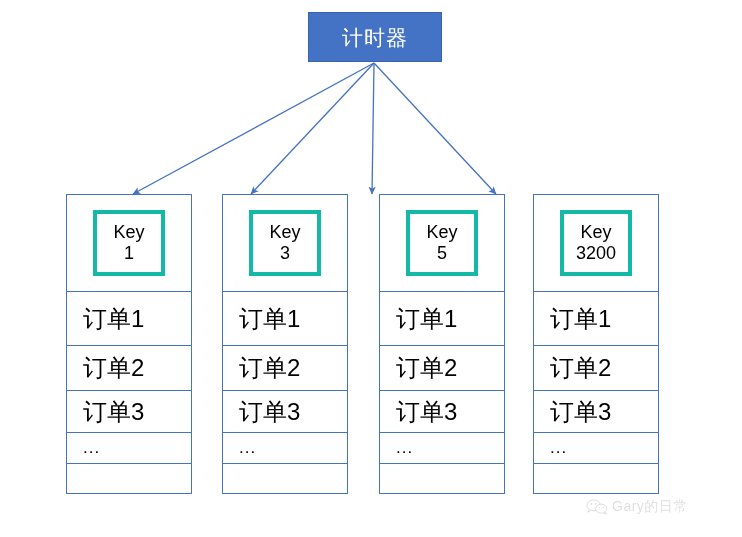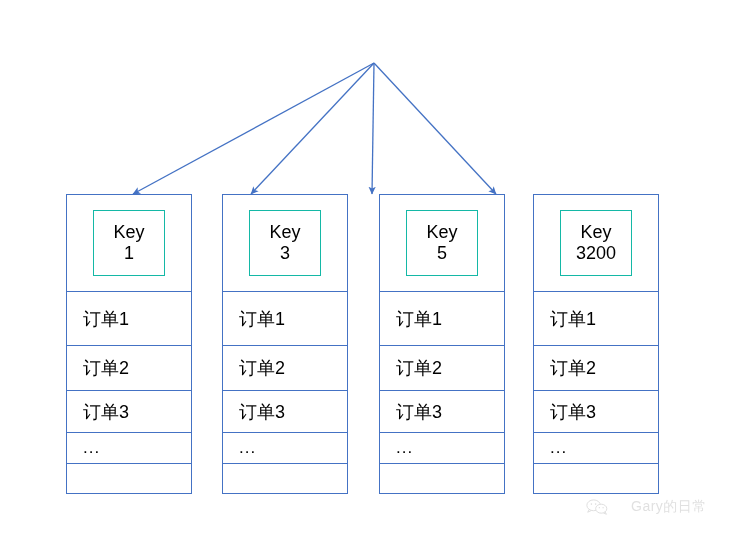--- a/index.html
+++ b/index.html
@@ -65,21 +65,21 @@
     border: 1px solid #4472C4;
     border-bottom: none;
     height: 97px;
     display: flex;
     align-items: center;
     justify-content: center;
     background: #ffffff;
   }
   .key-box {
     box-sizing: border-box;
-    border: 1px solid #14b8a6;
+    border: 4px solid #14b8a6;
     width: 72px;
     height: 66px;
     display: flex;
     flex-direction: column;
     align-items: center;
     justify-content: center;
     line-height: 1.18;
     background: #ffffff;
   }
   .key-word, .key-num {
@@ -88,62 +88,65 @@
   }
 
   .cell {
     box-sizing: border-box;
     border: 1px solid #4472C4;
     border-bottom: none;
     display: flex;
     align-items: center;
     padding-left: 16px;
     background: #ffffff;
-    font-size: 18px;
+    font-size: 24px;
     color: #000000;
   }
   .cell:last-child {
     border-bottom: 1px solid #4472C4;
   }
   .cell.ellipsis {
     font-size: 17px;
     letter-spacing: 1px;
   }
   .cell.empty {
     color: transparent;
   }
 
   
   .watermark {
     position: absolute;
     left: 586px;
     top: 498px;
     display: flex;
     align-items: center;
-    gap: 23px;
+    gap: 4px;
     opacity: 0.30;
     pointer-events: none;
   }
   .wm-icon {
     width: 22px;
     height: 18px;
     display: block;
   }
   .wm-text {
     font-size: 14px;
     color: #9a9a9a;
     white-space: nowrap;
     letter-spacing: 0.5px;
   }
 </style>
 </head>
 <body>
 
 <div id="canvas">
 
+  <div class="timer-box">
+    <span class="timer-label">计时器</span>
+  </div>
 
   <svg class="arrows" width="742" height="537" viewBox="0 0 742 537">
     <defs>
       <marker id="ah" markerWidth="7" markerHeight="7" refX="5.6" refY="3" orient="auto" markerUnits="strokeWidth">
         <path d="M0,0.2 L6,3 L0,5.8 L1.4,3 Z" fill="#4472C4"></path>
       </marker>
     </defs>
     <g id="arrow-group" stroke="#4472C4" stroke-width="1.3" fill="none" marker-end="url(#ah)">
         <line x1="374" y1="63" x2="133" y2="194"></line>
         <line x1="374" y1="63" x2="251" y2="194"></line>

